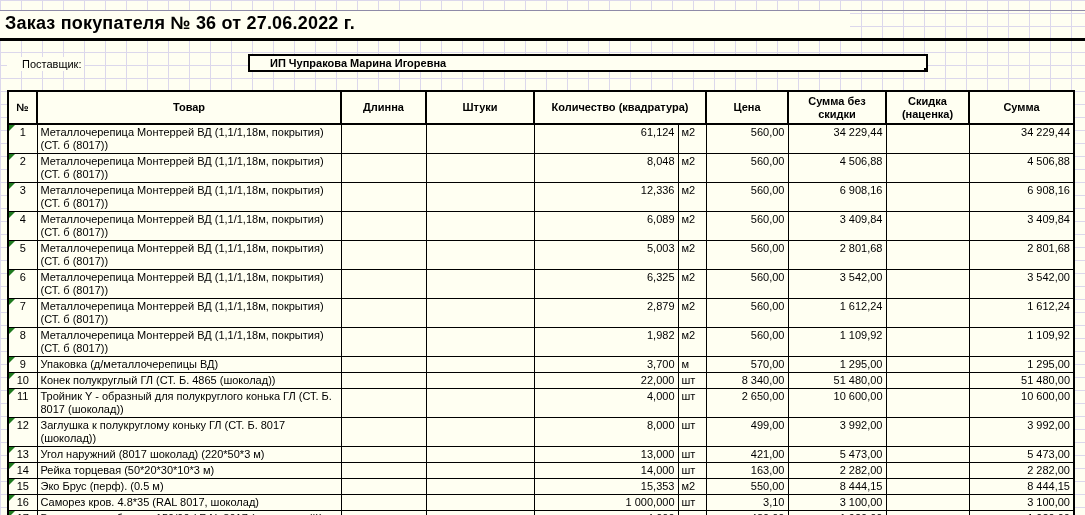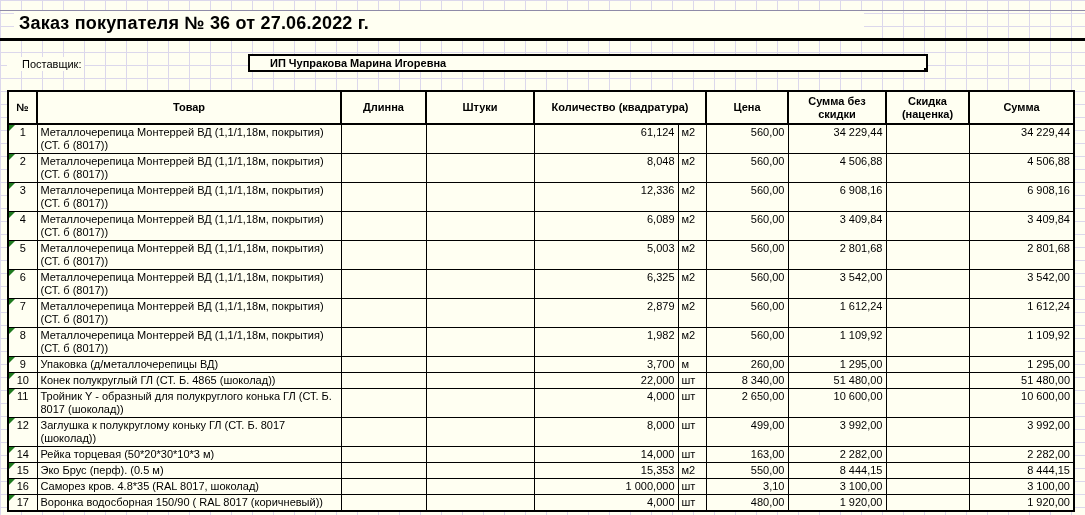--- a/index.html
+++ b/index.html
@@ -10,21 +10,21 @@
     background-color:#fffff2;
     background-image:
       linear-gradient(to right, #dcd8ec 1px, transparent 1px),
       linear-gradient(to bottom, #dcd8ec 1px, transparent 1px);
     background-size:21px 13px;
     font-family:"Liberation Sans","DejaVu Sans",sans-serif;
     color:#000;
   }
   .topline{position:absolute;left:0;top:10px;width:1085px;height:1px;background:#8f8ba8;}
   .title-band{
-    position:absolute;left:14px;top:11px;width:850px;height:27px;
+    position:absolute;left:0;top:11px;width:850px;height:27px;
     background:#fffff2;
   }
   .title-band .title{
     position:absolute;left:5px;top:2px;
     font-size:18px;font-weight:bold;letter-spacing:0.2px;white-space:nowrap;
   }
   .title-underline{position:absolute;left:0;top:38px;width:1085px;height:3px;background:#000;}
   .supplier-label{
     position:absolute;left:7px;top:57px;
     font-size:11px;background:#fffff2;padding:1px 3px 1px 15px;
@@ -242,21 +242,21 @@
         <tr>
       <td class="c-num">
         <i class="tri"></i>
         <span>9</span>
       </td>
       <td class="c-product">Упаковка (д/металлочерепицы ВД)</td>
       <td class="c-length"></td>
       <td class="c-pieces"></td>
       <td class="c-qty">3,700</td>
       <td class="c-unit">м</td>
-      <td class="c-price">260,00</td>
+      <td class="c-price">570,00</td>
       <td class="c-sumbd">1 295,00</td>
       <td class="c-disc"></td>
       <td class="c-sum">1 295,00</td>
     </tr>
         <tr>
       <td class="c-num">
         <i class="tri"></i>
         <span>10</span>
       </td>
       <td class="c-product">Конек полукруглый ГЛ (СТ. Б. 4865 (шоколад))</td>
@@ -295,20 +295,35 @@
       <td class="c-qty">8,000</td>
       <td class="c-unit">шт</td>
       <td class="c-price">499,00</td>
       <td class="c-sumbd">3 992,00</td>
       <td class="c-disc"></td>
       <td class="c-sum">3 992,00</td>
     </tr>
         <tr>
       <td class="c-num">
         <i class="tri"></i>
+        <span>13</span>
+      </td>
+      <td class="c-product">Угол наружний (8017 шоколад) (220*50*3 м)</td>
+      <td class="c-length"></td>
+      <td class="c-pieces"></td>
+      <td class="c-qty">13,000</td>
+      <td class="c-unit">шт</td>
+      <td class="c-price">421,00</td>
+      <td class="c-sumbd">5 473,00</td>
+      <td class="c-disc"></td>
+      <td class="c-sum">5 473,00</td>
+    </tr>
+        <tr>
+      <td class="c-num">
+        <i class="tri"></i>
         <span>14</span>
       </td>
       <td class="c-product">Рейка торцевая (50*20*30*10*3 м)</td>
       <td class="c-length"></td>
       <td class="c-pieces"></td>
       <td class="c-qty">14,000</td>
       <td class="c-unit">шт</td>
       <td class="c-price">163,00</td>
       <td class="c-sumbd">2 282,00</td>
       <td class="c-disc"></td>

